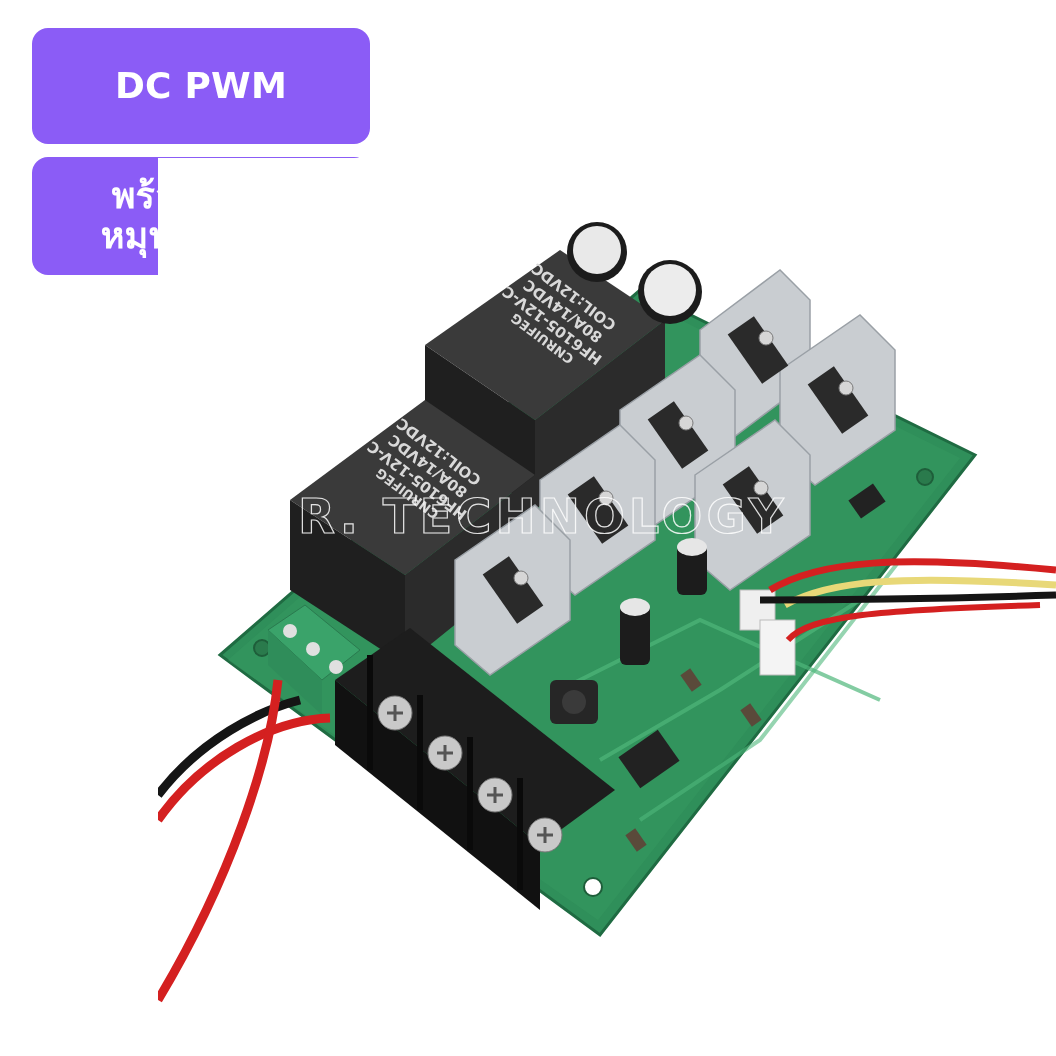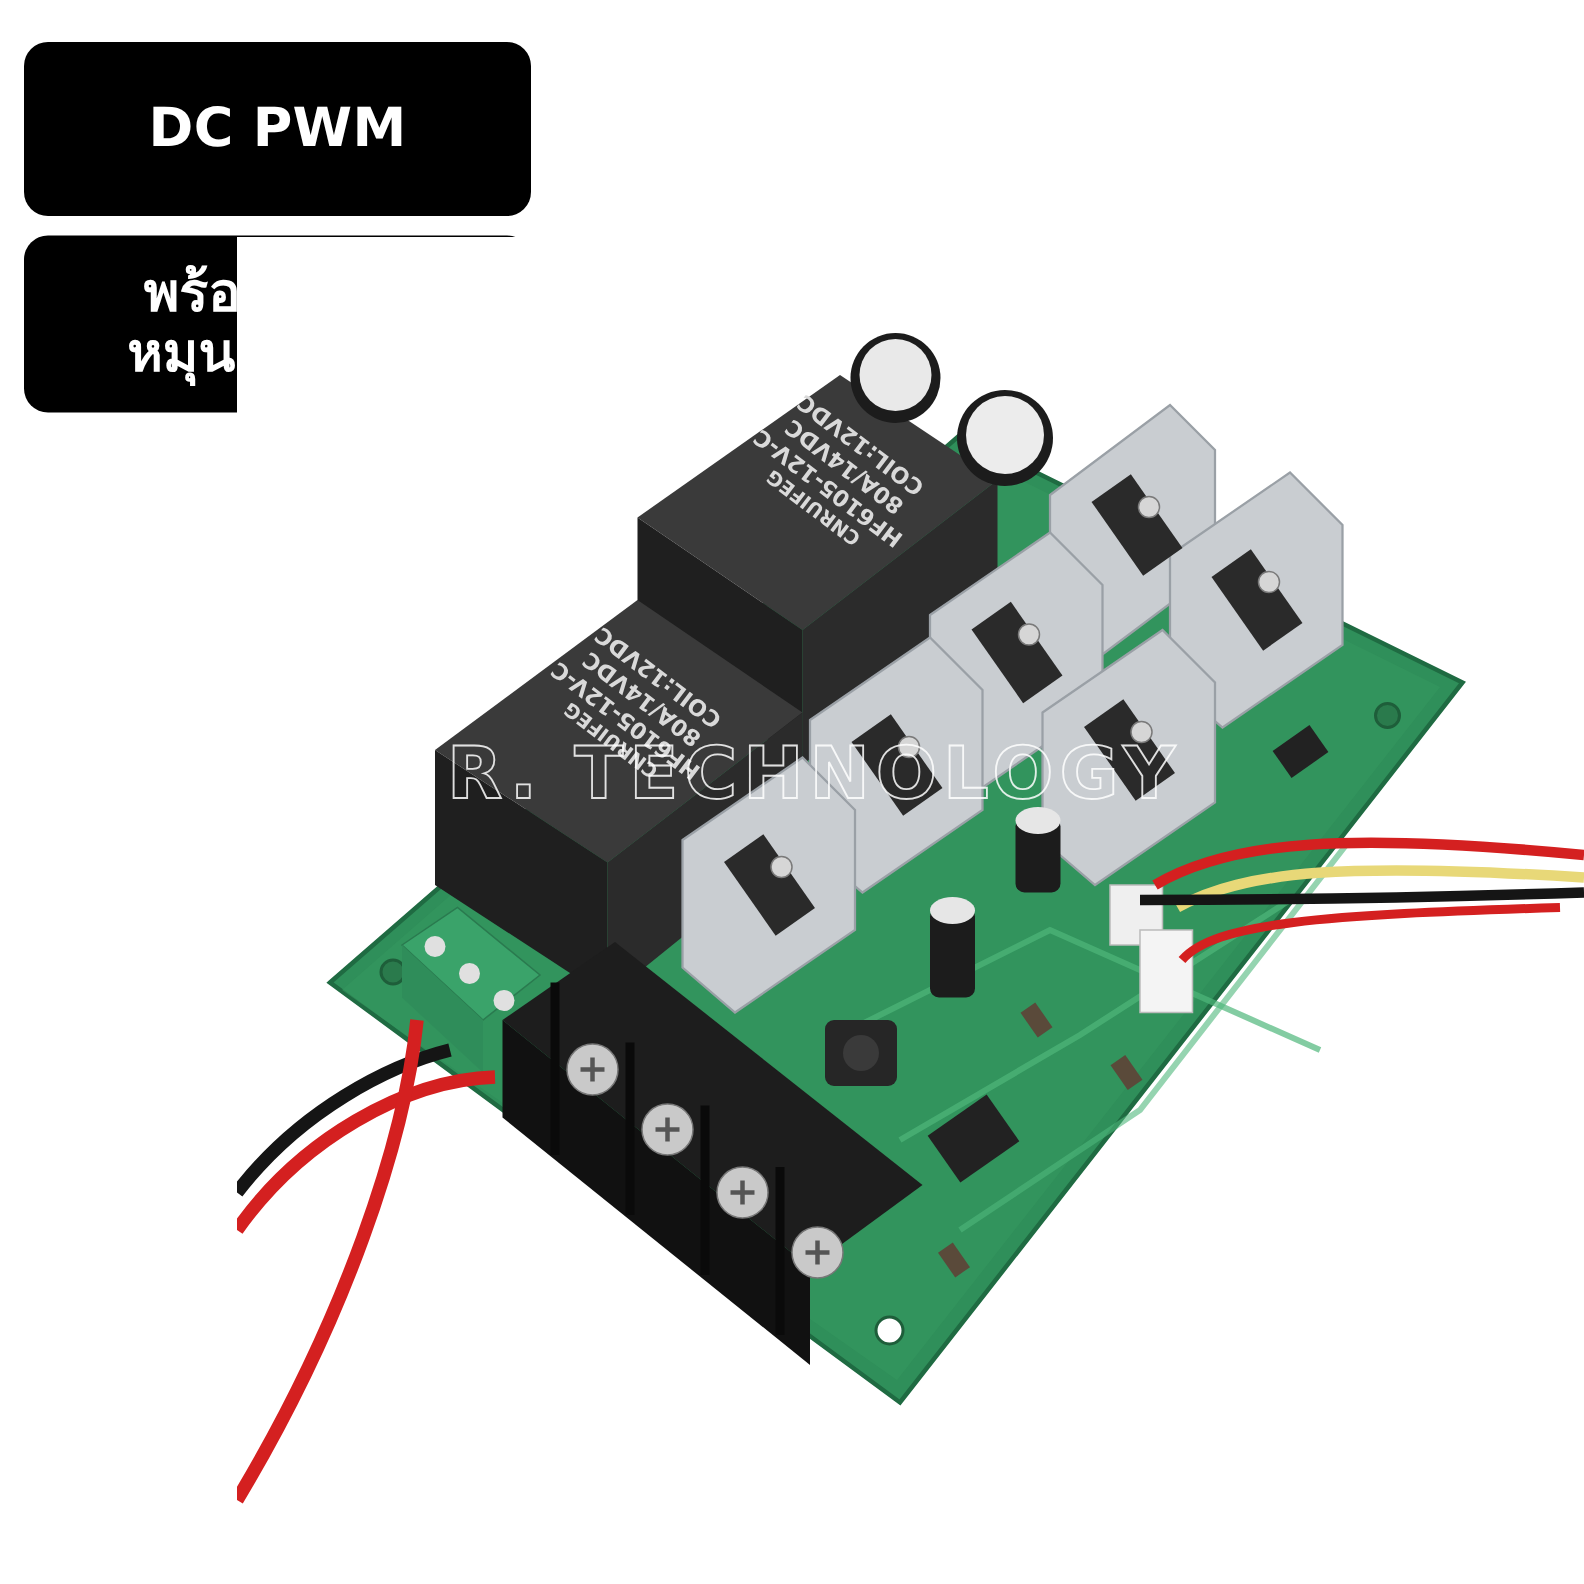--- a/index.html
+++ b/index.html
@@ -2,22 +2,22 @@
 <html><head>
   <meta charset="utf-8">
   <style>
     html, body { margin: 0; padding: 0; }
     body {
       width: 1056px; height: 1056px; overflow: hidden;
       background: #ffffff; position: relative;
       font-family: "DejaVu Sans", "Liberation Sans", sans-serif;
     }
     .badge {
-      position: absolute; left: 16px; width: 338px;
-      background: #000000; border-radius: 16px;
+      position: absolute; left: 32px; width: 338px;
+      background: #8b5cf6; border-radius: 16px;
       color: #ffffff; font-weight: bold; text-align: center;
       display: flex; flex-direction: column; justify-content: center; align-items: center;
       box-sizing: border-box;
     }
     .badge-title { top: 28px; height: 116px; }
     .badge-sub { top: 157px; height: 118px; }
     .badge-line { display: block; line-height: 1.12; white-space: nowrap; }
     .badge-title .badge-line { font-size: 36px; letter-spacing: 0.2px; }
     .badge-sub .badge-line { font-size: 36px; }
     .photo {

